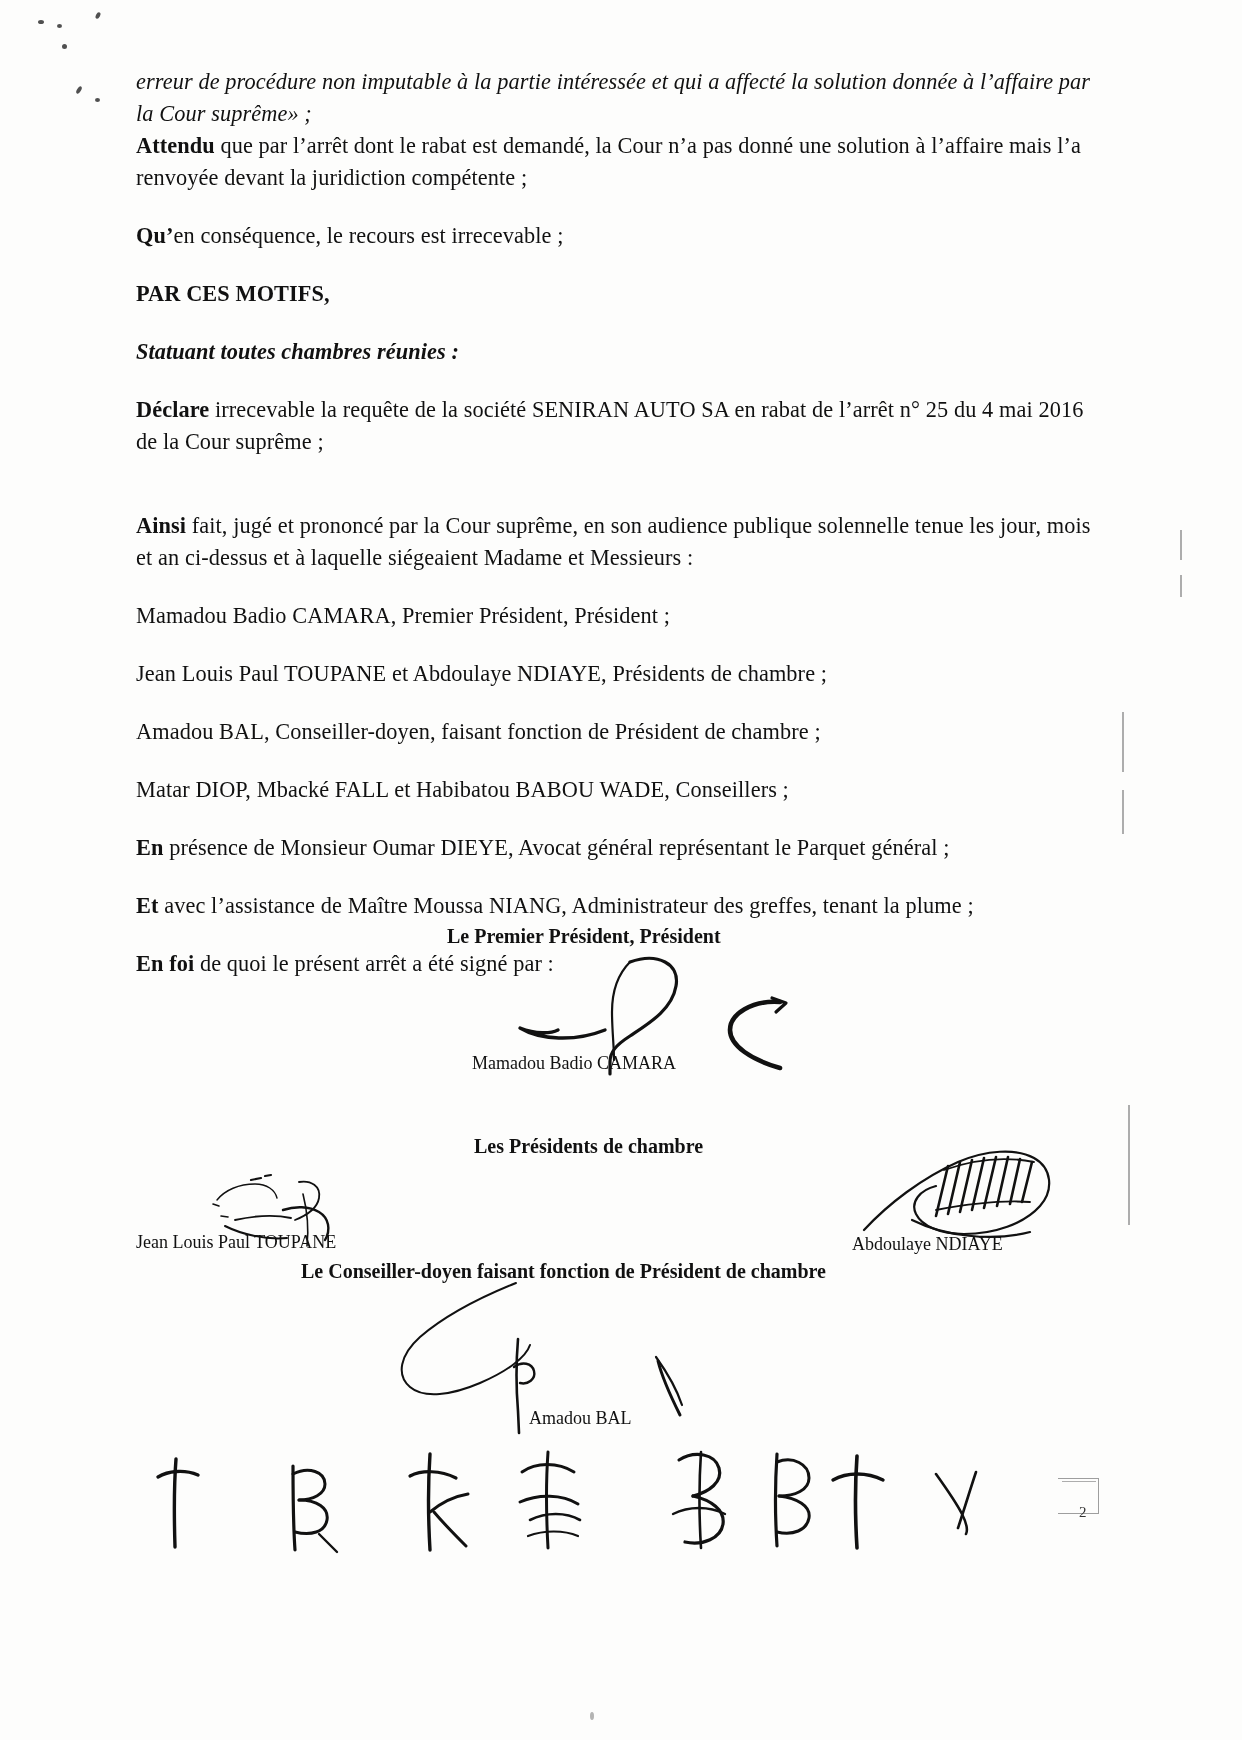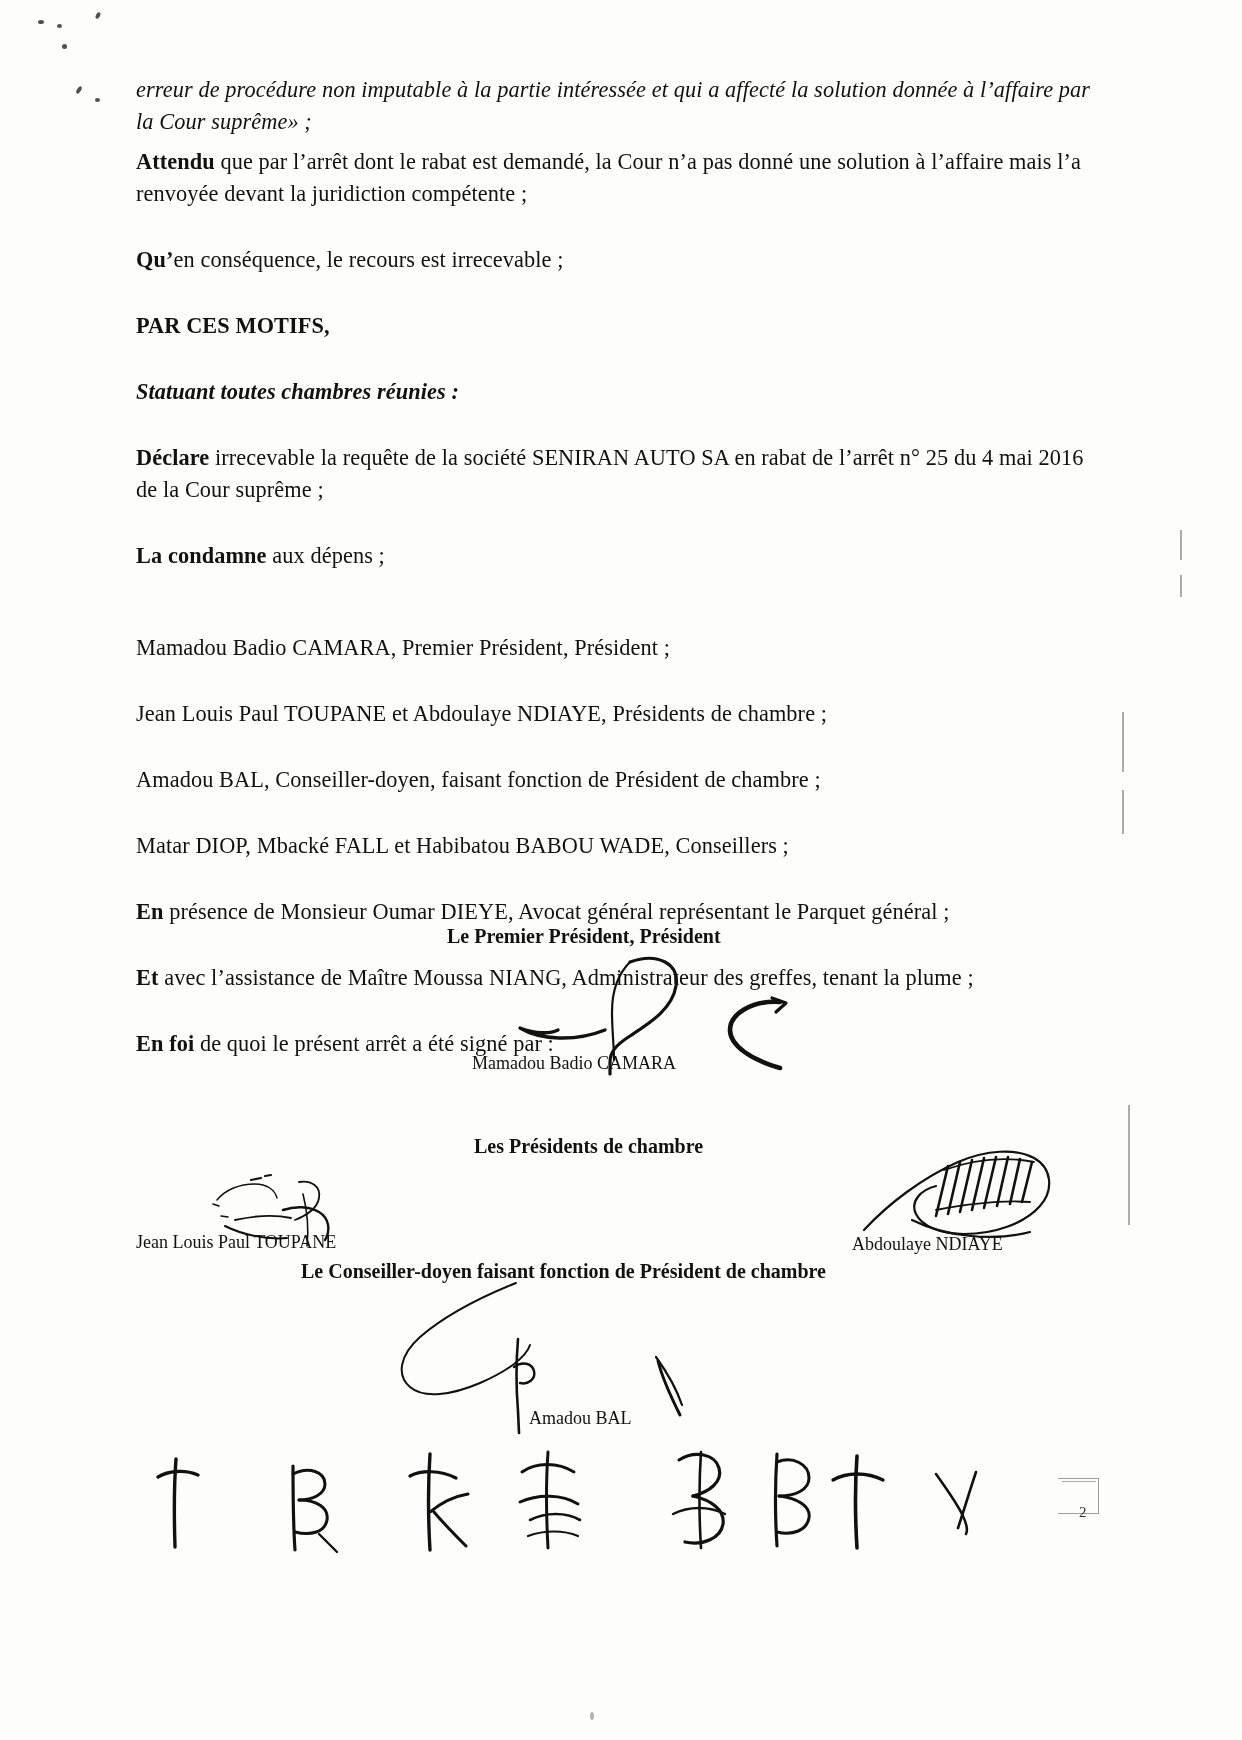--- a/index.html
+++ b/index.html
@@ -41,21 +41,21 @@
   .doc-body {
     position: absolute;
     left: 136px;
     top: 66px;
     width: 955px;
   }
   .para {
     font-size: 22.3px;
     line-height: 32px;
     text-align: left;
-    margin: 8px 0 0 0;
+    margin: 0 0 0 0;
     letter-spacing: 0.1px;
   }
   .gap-md { height: 26px; }
   .ital { font-style: italic; }
   .bold { font-weight: bold; }
   .bolditalic { font-weight: bold; font-style: italic; }
 
   
   .sig-heading {
     position: absolute;
@@ -131,26 +131,26 @@
     </p>
 
     <div class="gap-md"></div>
 
     <p class="para">
       <span class="bold">Déclare</span><span> irrecevable la requête de la société SENIRAN AUTO SA en rabat de l’arrêt n° 25 du 4 mai 2016 de la Cour suprême ;</span>
     </p>
 
     <div class="gap-md"></div>
 
-    <p class="para">
-      <span class="bold">La condamne</span><span> aux dépens ;</span>
-    </p>
-
-    <div class="gap-md"></div>
-
+
+    <div class="gap-md"></div>
+
+    <p class="para">
+      <span class="bold">Ainsi</span><span> fait, jugé et prononcé par la Cour suprême, en son audience publique solennelle tenue les jour, mois et an ci-dessus et à laquelle siégeaient Madame et Messieurs :</span>
+    </p>
 
     <div class="gap-md"></div>
 
     <p class="para">
       <span>Mamadou Badio CAMARA, Premier Président, Président ;</span>
     </p>
 
     <div class="gap-md"></div>
 
     <p class="para">

